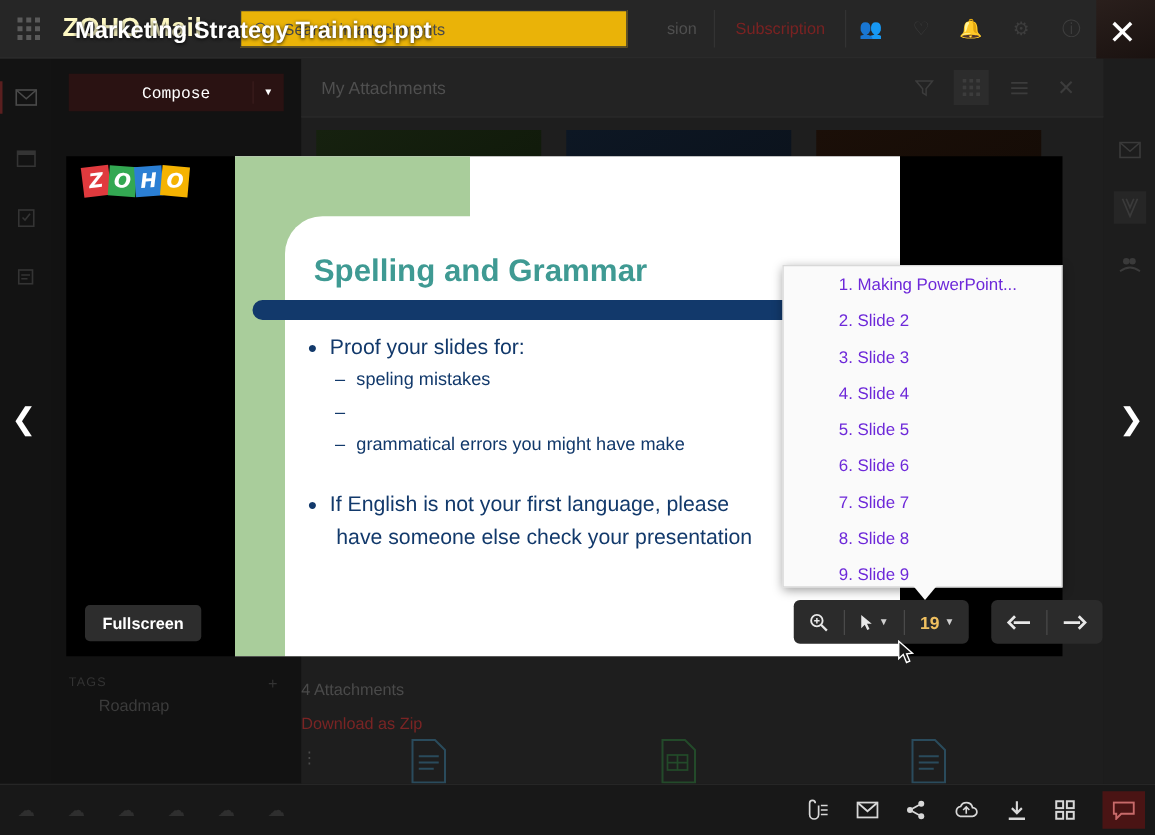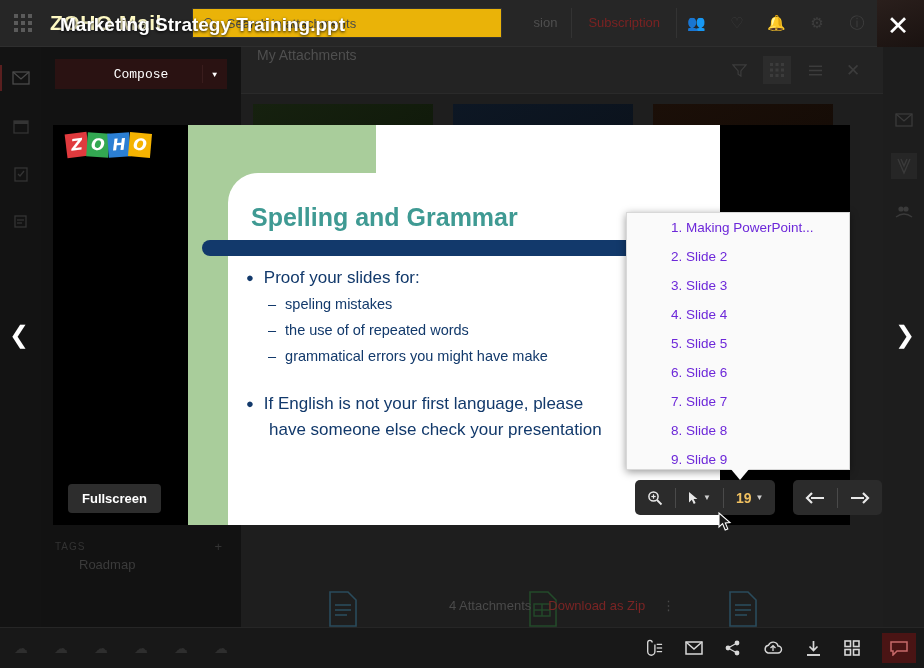--- a/index.html
+++ b/index.html
@@ -50,37 +50,37 @@
     display: flex; align-items: center; justify-content: center; position: relative; margin-bottom: 12px; font-family: Liberation Mono, monospace;
   }
   .compose-btn .chev { position: absolute; right: 10px; font-size: 8px; }
   .compose-btn .divider { position: absolute; right: 24px; top: 6px; bottom: 6px; width: 1px; background: #3a1d1d; }
   .folder-row { height: 26px; line-height: 26px; font-size: 13px; color: #3b3b3b; }
   .tags-row { margin-top: 16px; font-size: 10px; letter-spacing: 1px; color: #333; position: relative; }
   .tags-row .plus { position: absolute; right: 4px; top: -2px; font-size: 13px; }
 
   .bg-content { position: absolute; left: 241px; top: 47px; width: 642px; height: 580px; background: #1e1e1e; }
   .att-head {
-    height: 47px; display: flex; padding: 0 16px;
+    height: 47px; display: flex; align-items: center; padding: 0 16px;
     border-bottom: 1px solid #2a2a2a; background: #232323;
   }
   .att-title { color: #4f4f4f; font-size: 14px; }
   .att-head-ic { margin-left: auto; display: flex; align-items: center; gap: 10px; }
   .att-head-ic span { width: 28px; height: 28px; display: flex; align-items: center; justify-content: center; color: #3c3c3c; }
   .att-head-ic span.sel { background: #2c2c2c; }
   .thumbs { display: flex; padding: 10px 12px; gap: 20px; }
   .thumb-card { width: 180px; }
   .thumb-img { width: 100%; height: 108px; }
   .t1 { background: linear-gradient(150deg,#16210f,#0d1608); }
   .t2 { background: linear-gradient(150deg,#0d1724,#0a1018); }
   .t3 { background: linear-gradient(150deg,#1b0f08,#120a05); }
   .doc-row { display: flex; padding: 0 12px; gap: 20px; margin-top: 364px; }
   .doc-card { width: 180px; text-align: center; color: #3f3f3f; font-size: 12.5px; }
   .doc-ic { height: 46px; display: flex; align-items: center; justify-content: center; }
-  .bg-footline { position: absolute; left: 241px; bottom: 55px; width: 642px; display: flex; justify-content: center; gap: 17px; font-size: 13px; }
+  .bg-footline { position: absolute; left: 241px; bottom: 55px; width: 642px; display: flex; justify-content: center; gap: 12px; font-size: 13px; flex-direction: column; }
   .bg-footline .cnt { color: #4a4a4a; }
   .bg-footline .zip { color: #7a2424; }
   .bg-footline .dots { color: #4a4a4a; }
 
   .bg-rightrail {
     position: absolute; right: 0; top: 47px; width: 41px; height: 580px; background: #1d1d1d;
     display: flex; flex-direction: column; align-items: center; padding-top: 60px; gap: 20px;
   }
   .bg-rightrail .rail-ic.sel { background: #262626; }
 
@@ -482,21 +482,20 @@
         <div class="b-main">
           <span class="dot">●</span>
           <span>Proof your slides for:</span>
         </div>
         <div class="b-sub">
           <span>–</span>
           <span>speling mistakes</span>
         </div>
         <div class="b-sub">
           <span>–</span>
-          <span>the use of of repeated words</span>
         </div>
         <div class="b-sub">
           <span>–</span>
           <span>grammatical errors you might have make</span>
         </div>
         <div class="b-gap"></div>
         <div class="b-main">
           <span class="dot">●</span>
           <span>If English is not your first language, please</span>
         </div>

